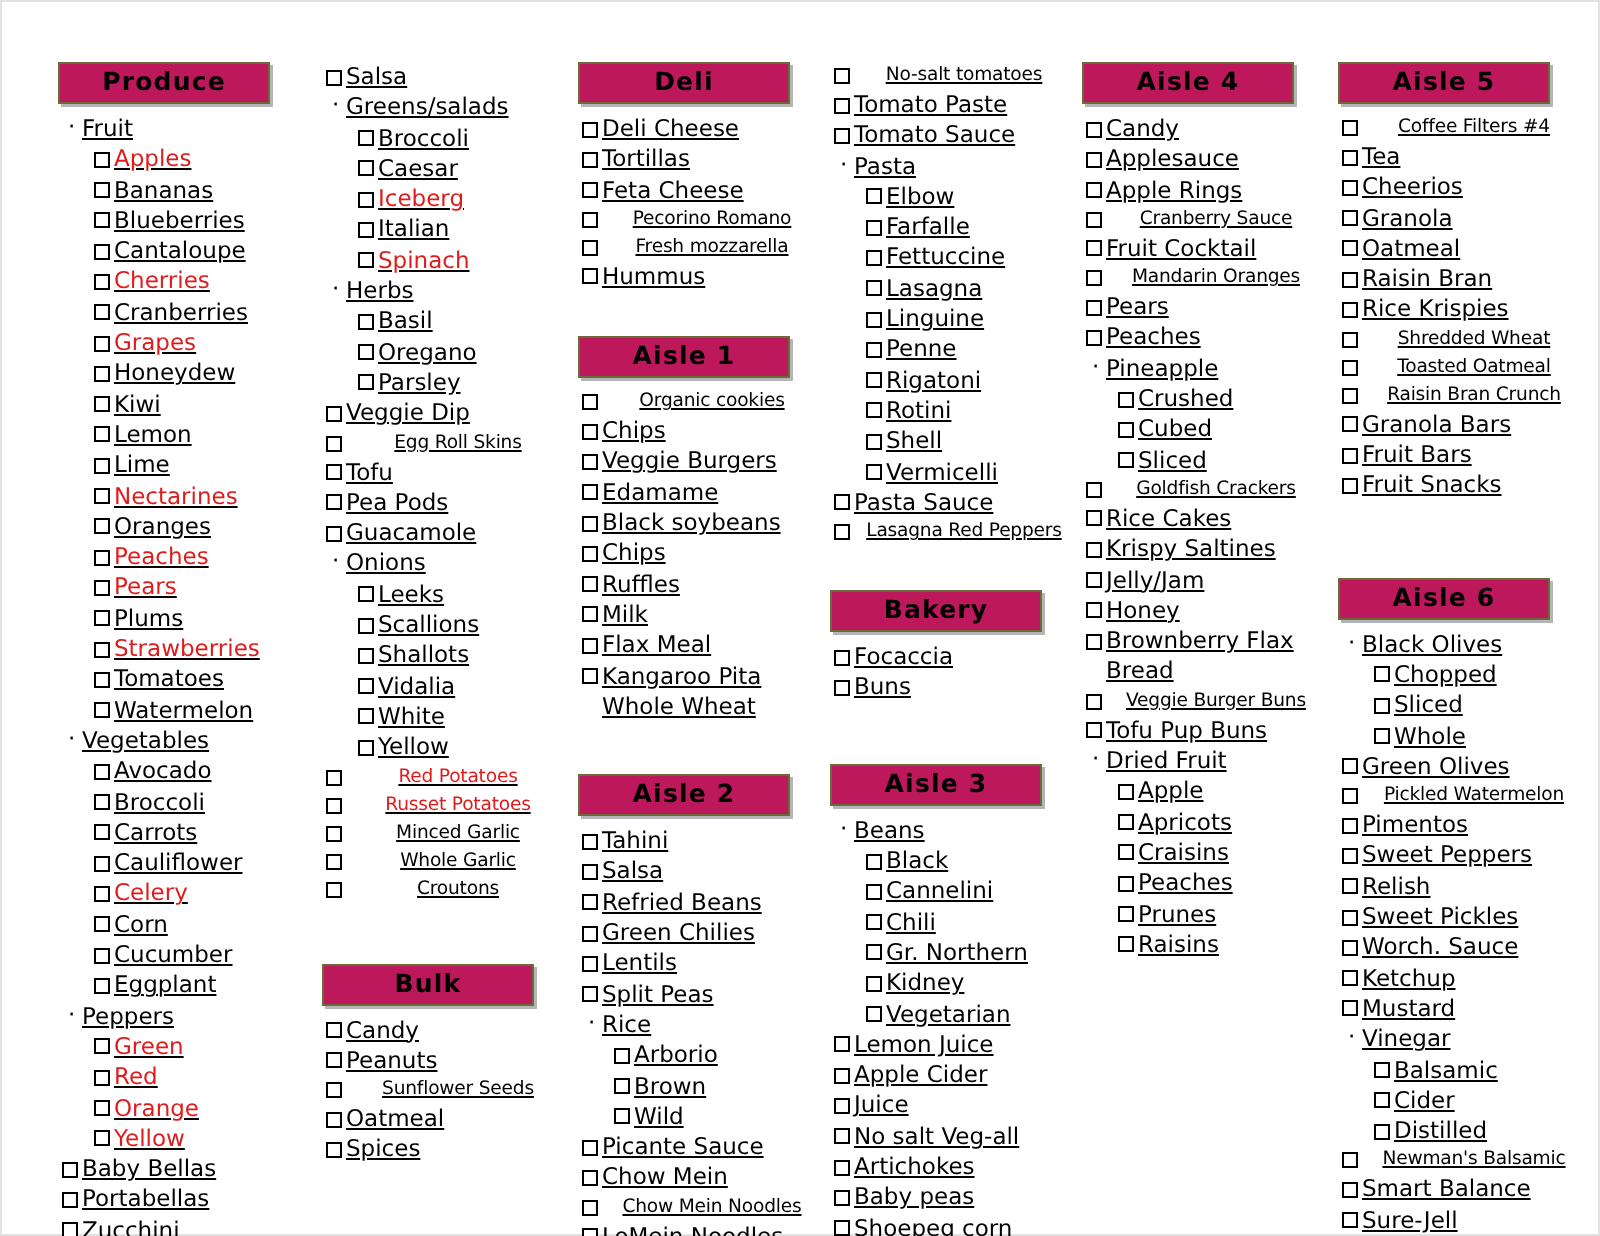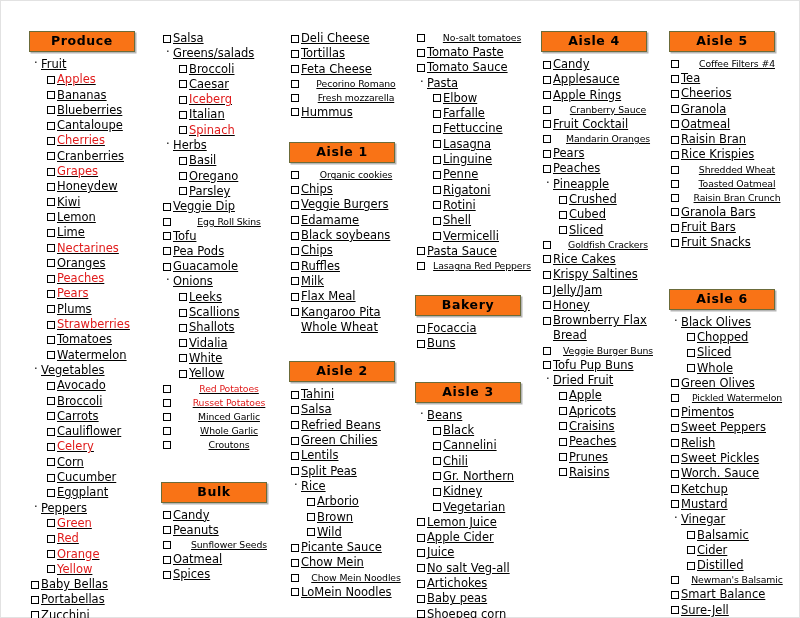--- a/index.html
+++ b/index.html
@@ -29,21 +29,21 @@
   .col-1 { left: 28px;  width: 128px; }
   .col-2 { left: 160px; width: 124px; }
   .col-3 { left: 288px; width: 122px; }
   .col-4 { left: 414px; width: 122px; }
   .col-5 { left: 540px; width: 122px; }
   .col-6 { left: 668px; width: 124px; }
 
   .section { margin-bottom: 0; }
 
   .section-header {
-    background: #f97316;
+    background: #be185d;
     border: 1px solid #6b6b3a;
     box-shadow: 1.5px 1.5px 0 rgba(90,90,90,0.45);
     text-align: center;
     font-size: 12.5px;
     font-weight: bold;
     letter-spacing: 0.6px;
     padding: 2px 0 3px 0;
     line-height: 14px;
     margin-bottom: 5px;
     color: #000;
@@ -183,20 +183,21 @@
           <li class="item lvl1"><span class="box"></span><span>Candy</span></li>
           <li class="item lvl1"><span class="box"></span><span>Peanuts</span></li>
           <li class="item lvl1 small"><span class="box"></span><span>Sunflower Seeds</span></li>
           <li class="item lvl1"><span class="box"></span><span>Oatmeal</span></li>
           <li class="item lvl1"><span class="box"></span><span>Spices</span></li>
         </ul>
       </div>
     </div>
     <div class="column col-3">
       <div class="section">
+        <div class="section-header narrow">Deli</div>
         <ul class="items">
           <li class="item lvl1"><span class="box"></span><span>Deli Cheese</span></li>
           <li class="item lvl1"><span class="box"></span><span>Tortillas</span></li>
           <li class="item lvl1"><span class="box"></span><span>Feta Cheese</span></li>
           <li class="item lvl1 small"><span class="box"></span><span>Pecorino Romano</span></li>
           <li class="item lvl1 small"><span class="box"></span><span>Fresh mozzarella</span></li>
           <li class="item lvl1"><span class="box"></span><span>Hummus</span></li>
         </ul>
       </div>
       <div style="height: 22px;"></div>

